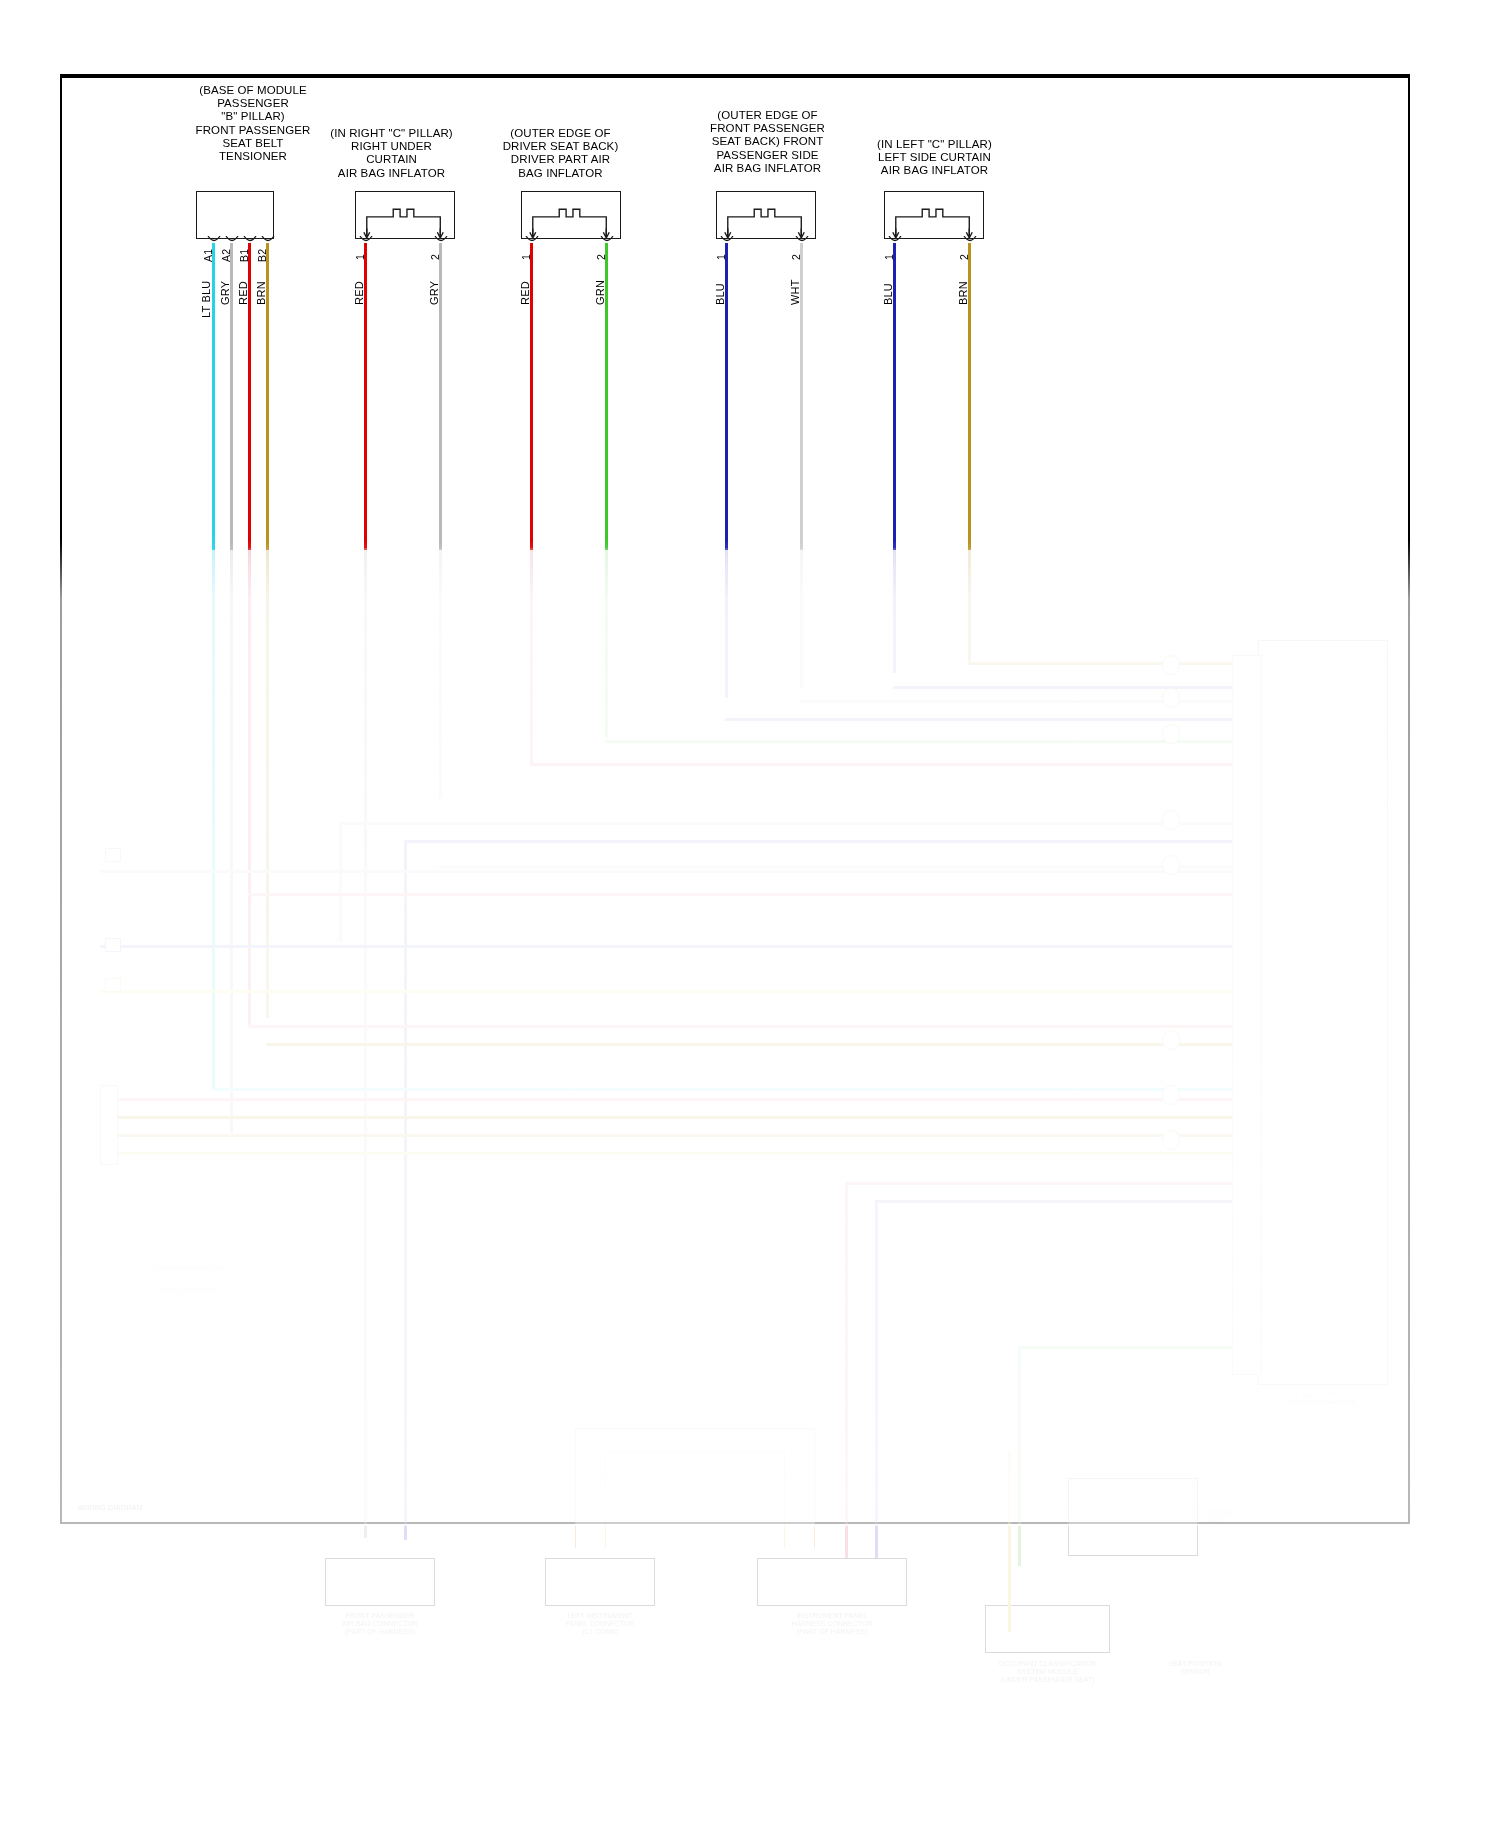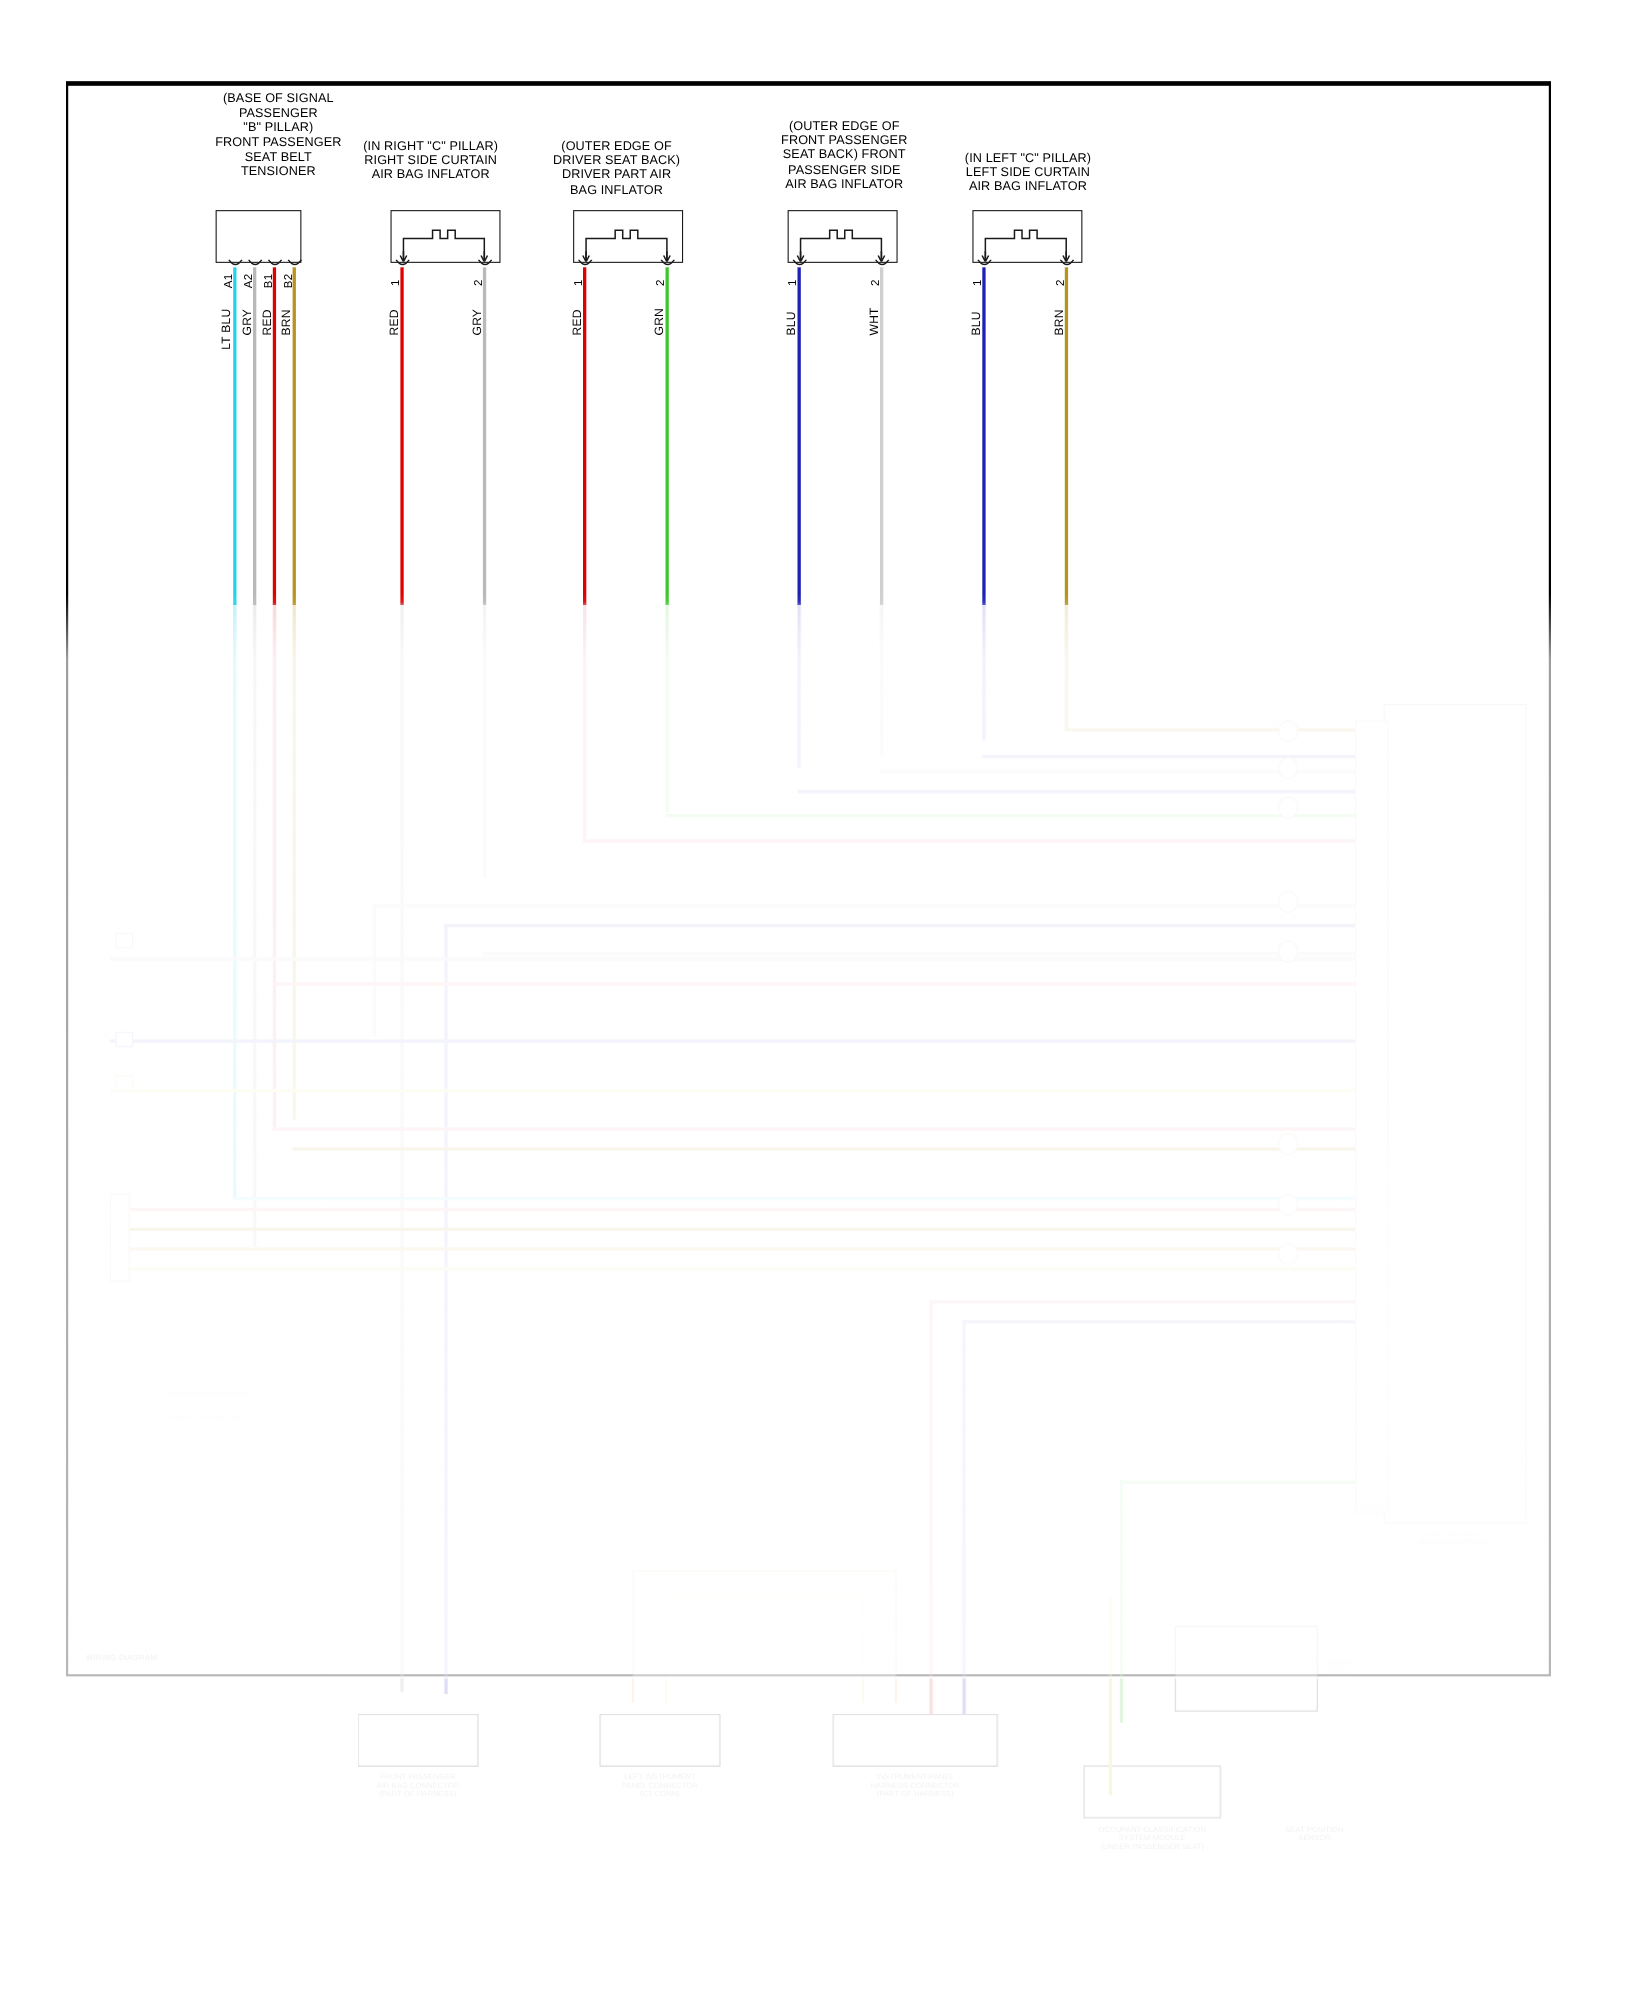--- a/index.html
+++ b/index.html
@@ -60,34 +60,34 @@
 </style>
 </head>
 <body>
 
 <div id="page">
 
   <div id="frame"></div>
   <div id="frame-top-rule"></div>
 
   <div class="comp" style="left:163px;top:84px;width:180px;">
-    <div class="caption">(BASE OF SIGNAL
+    <div class="caption">(BASE OF MODULE
 PASSENGER
 "B" PILLAR)</div>
     <div class="caption">FRONT PASSENGER
 SEAT BELT
 TENSIONER</div>
   </div>
   <div class="comp" style="left:196px;top:191px;">
     <div class="box" style="width:78px;height:48px;"></div>
   </div>
 
   <div class="comp" style="left:326px;top:127px;width:131px;">
     <div class="caption">(IN RIGHT "C" PILLAR)</div>
-    <div class="caption">RIGHT SIDE CURTAIN
+    <div class="caption">RIGHT UNDER CURTAIN
 AIR BAG INFLATOR</div>
   </div>
   <div class="comp" style="left:355px;top:191px;">
     <div class="box" style="width:100px;height:48px;">
       <svg viewBox="0 0 100 48" preserveAspectRatio="none">
         <polyline points="11,45 11,26 38,26 38,18 45,18 45,26 52,26 52,18 59,18 59,26 86,26 86,45" fill="none" stroke="#1a1a1a" stroke-width="1.4"></polyline>
         <path d="M11,38 L11,47 M8,42 L11,48 L14,42" fill="none" stroke="#1a1a1a" stroke-width="1.4"></path>
         <path d="M86,38 L86,47 M83,42 L86,48 L89,42" fill="none" stroke="#1a1a1a" stroke-width="1.4"></path>
       </svg>
     </div>

